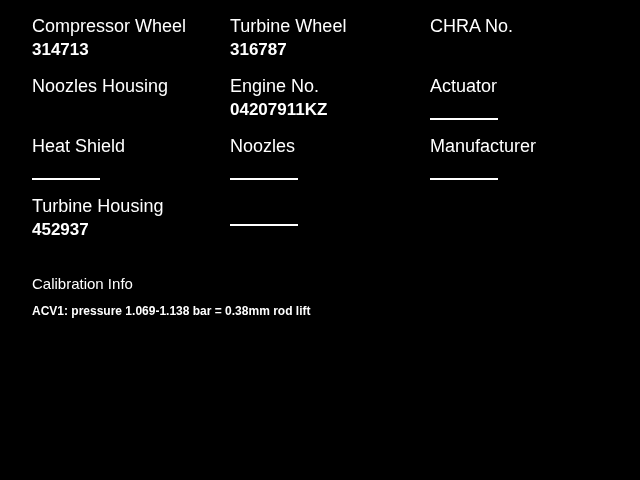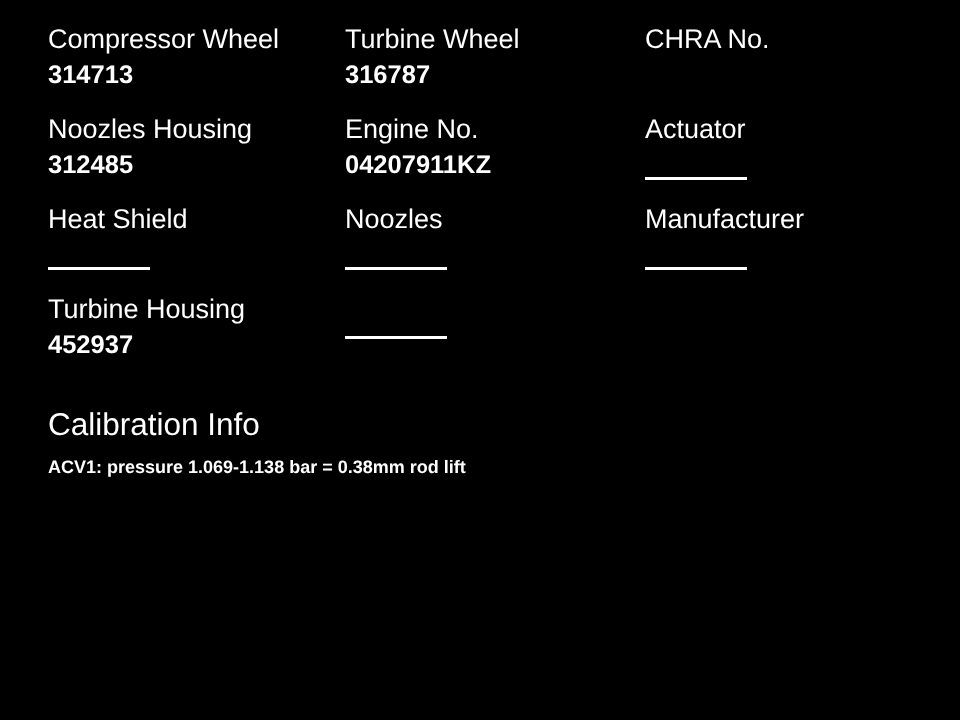--- a/index.html
+++ b/index.html
@@ -45,21 +45,21 @@
   .field-value:empty {
     width: 68px;
     height: 18px;
     border-bottom: 2px solid #ffffff;
     box-sizing: border-box;
   }
   .calibration-section {
     margin-top: 15px;
   }
   .calibration-title {
-    font-size: 21px;
+    font-size: 15px;
     font-weight: normal;
     color: #ffffff;
     line-height: 20px;
   }
   .calibration-line {
     font-size: 12px;
     font-weight: bold;
     color: #ffffff;
     margin-top: 10px;
     line-height: 14px;
@@ -81,21 +81,20 @@
       <div class="field-label">Turbine Wheel</div>
       <div class="field-value">316787</div>
     </div>
 
     <div class="field">
       <div class="field-label">CHRA No.</div>
     </div>
 
     <div class="field">
       <div class="field-label">Noozles Housing</div>
-      <div class="field-value">312485</div>
     </div>
 
 
     <div class="field">
       <div class="field-label">Engine No.</div>
       <div class="field-value">04207911KZ</div>
     </div>
 
     <div class="field">
       <div class="field-label">Actuator</div>

